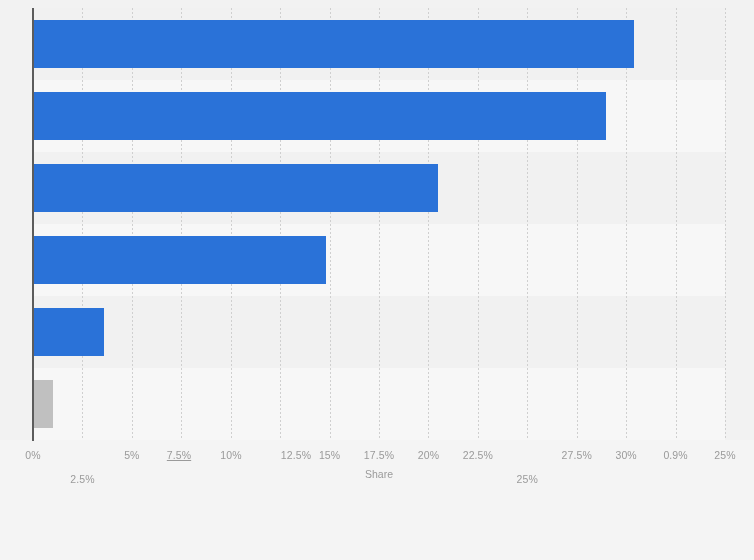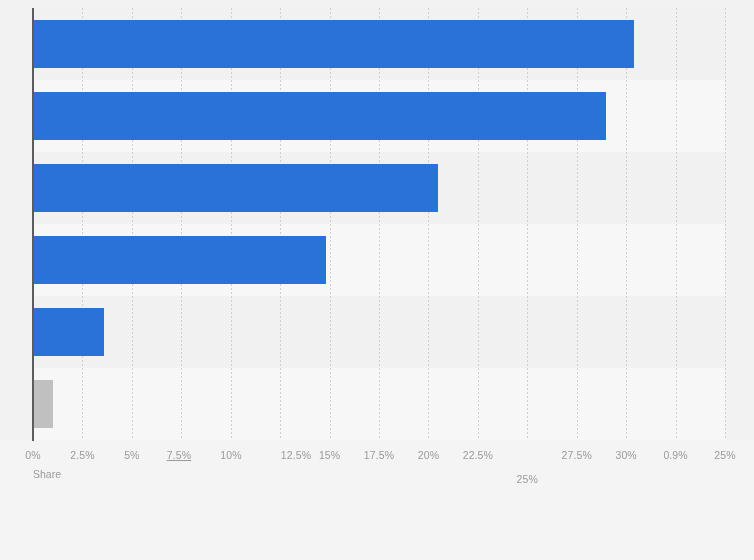--- a/index.html
+++ b/index.html
@@ -123,20 +123,21 @@
     font-size: 10.5px;
     color: #9a9a9a;
     white-space: nowrap;
     letter-spacing: 0.1px;
   }
   #x-axis-title {
     position: absolute;
     top: 468px;
     left: 33px;
     width: 692px;
+    text-align: center;
     font-size: 10.5px;
     color: #9a9a9a;
   }
 </style>
 </head>
 <body>
 
 <div id="chart-root">
 
   <div id="outer-top"></div>
@@ -176,21 +177,21 @@
         <div class="bar blue" style="top: 228px; height: 48px; width: 293px; background: rgb(42, 114, 216);"></div>
         <div class="bar blue" style="top: 300px; height: 48px; width: 71px; background: rgb(42, 114, 216);"></div>
         <div class="bar gray" style="top: 372px; height: 48px; width: 20px; background: rgb(192, 192, 192);"></div>
       </div>
   </div>
 
   <div id="y-axis-line"></div>
 
   <div id="x-tick-labels">
       <div class="x-tick" style="left: 33px;">0%</div>
-      <div class="x-tick" style="left: 82.4286px;">2.5%</div>
+      <div class="x-tick" style="left: 82.4286px; margin-top: 24px;">2.5%</div>
       <div class="x-tick" style="left: 131.857px;">5%</div>
       <div class="x-tick" style="left: 179px; text-decoration: underline;">7.5%</div>
       <div class="x-tick" style="left: 231px;">10%</div>
       <div class="x-tick" style="left: 296px;">12.5%</div>
       <div class="x-tick" style="left: 329.571px;">15%</div>
       <div class="x-tick" style="left: 379px;">17.5%</div>
       <div class="x-tick" style="left: 428.429px;">20%</div>
       <div class="x-tick" style="left: 477.857px;">22.5%</div>
       <div class="x-tick" style="left: 527.286px; margin-top: 24px;">25%</div>
       <div class="x-tick" style="left: 576.714px;">27.5%</div>

